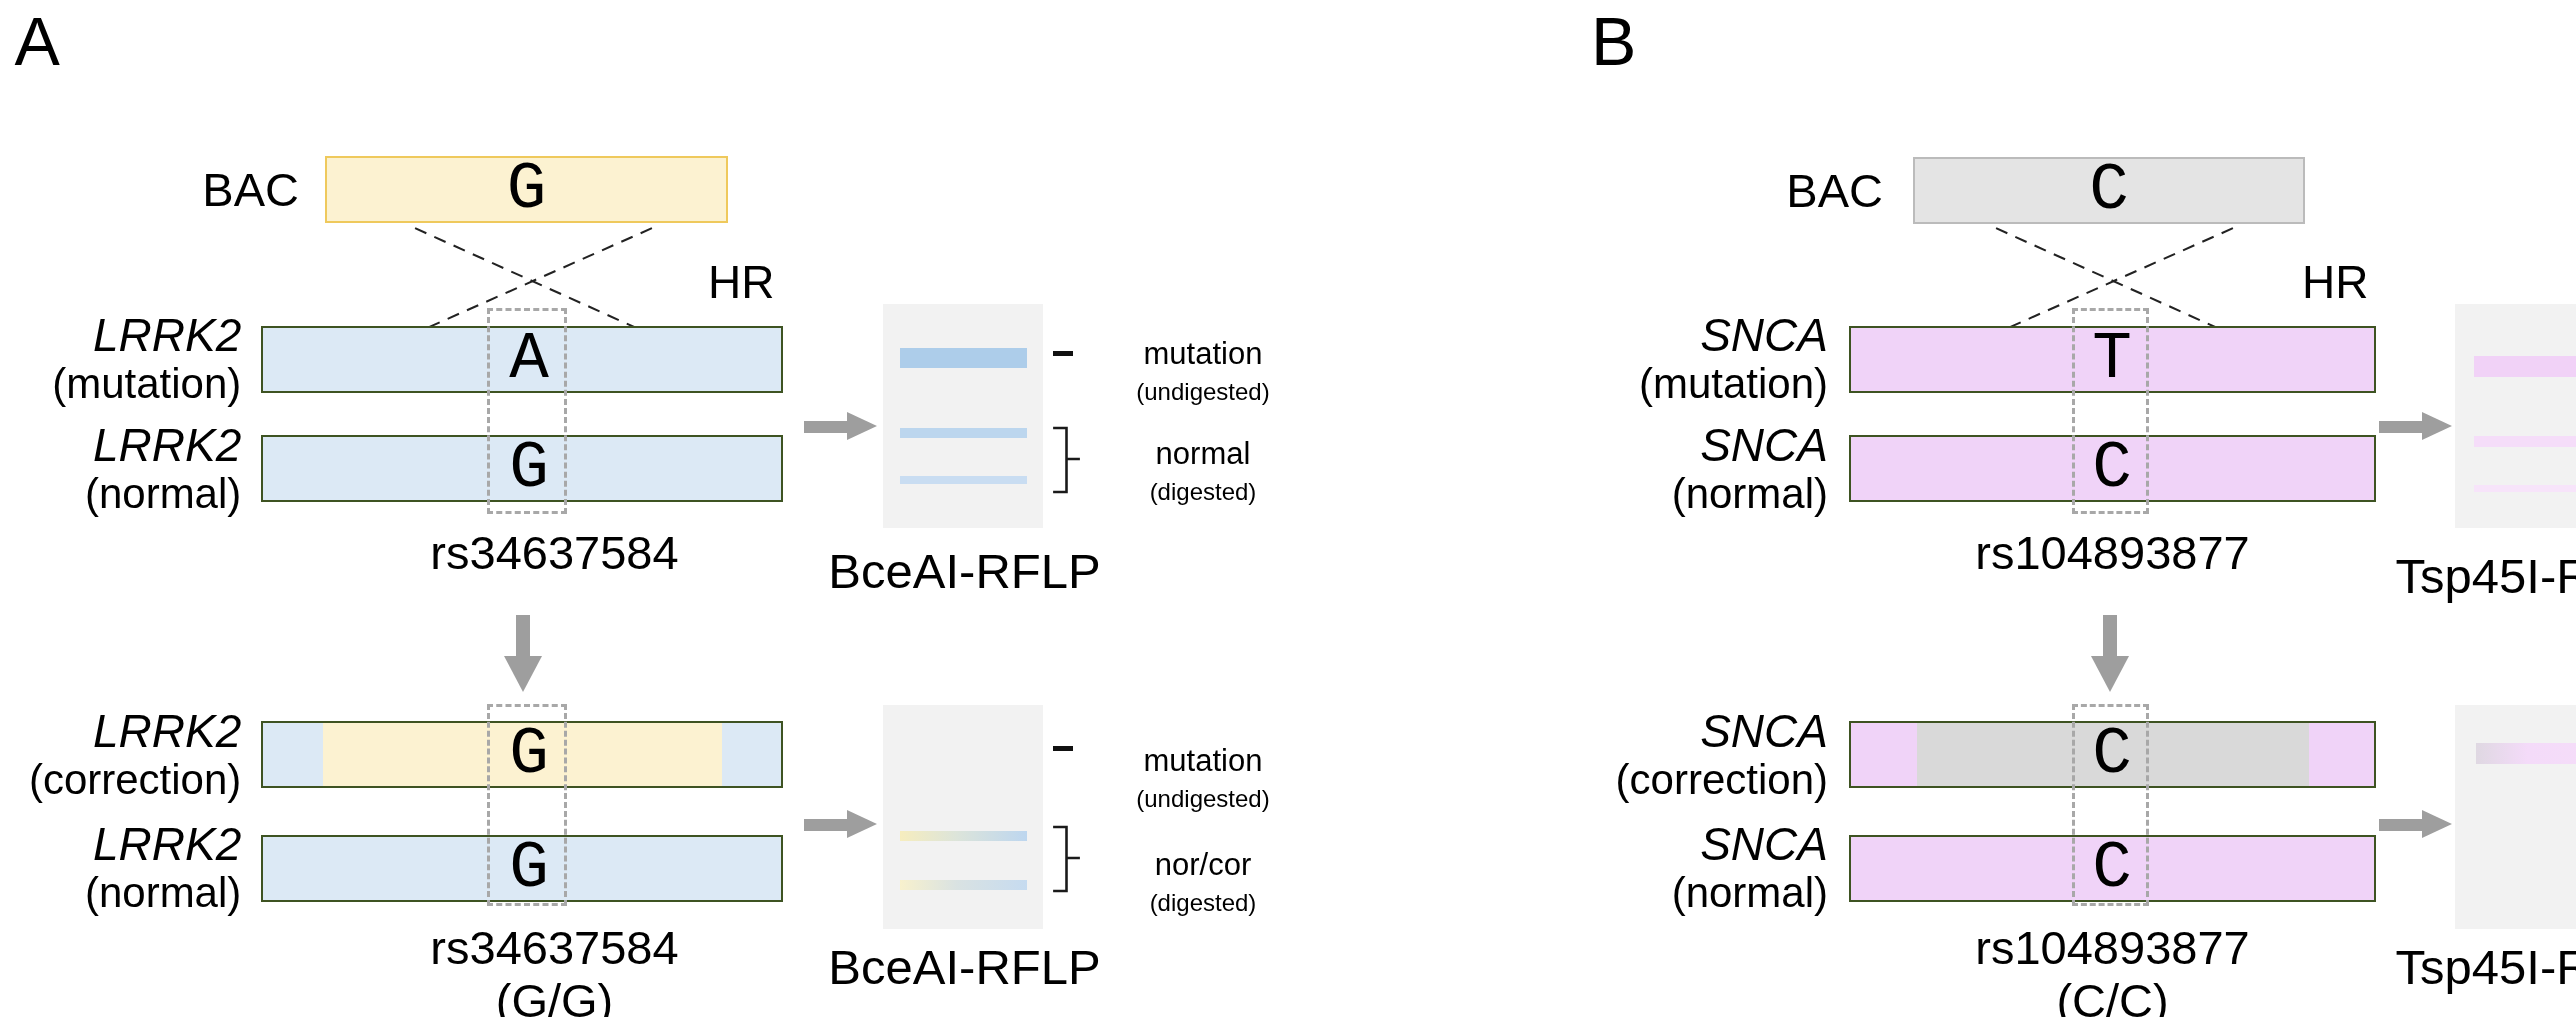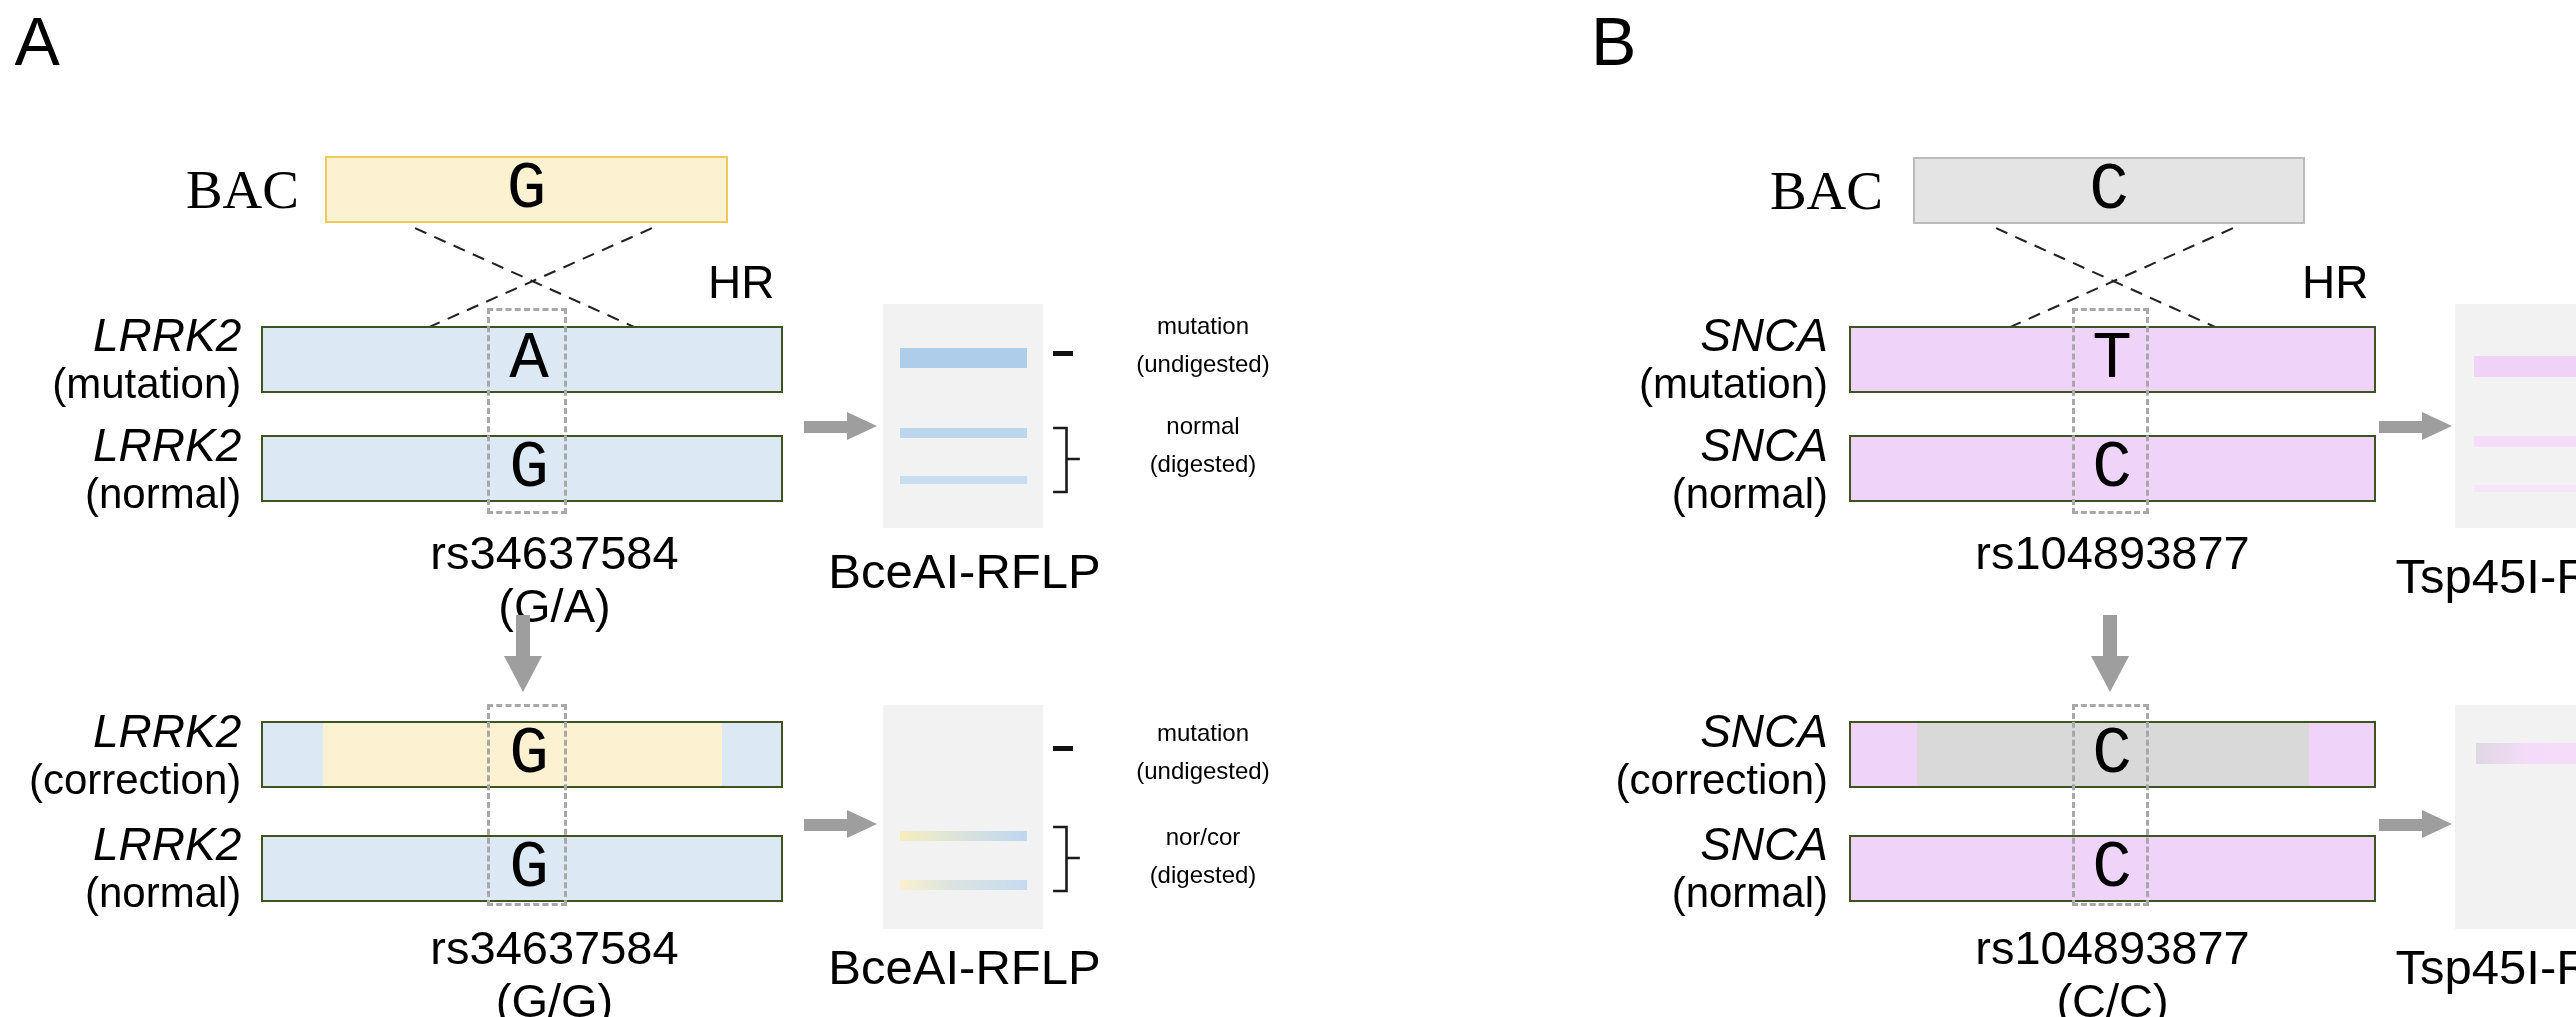--- a/index.html
+++ b/index.html
@@ -2,21 +2,21 @@
 <html style="--arrow: #9E9E9E; --box_border: #3E5322; --lrrk2_fill: #DCE9F5; --snca_fill: #F0D3F8; --bac_a_fill: #FCF2D1; --bac_a_border: #EFC95C; --bac_b_fill: #E4E4E4; --bac_b_border: #BBBBBB; --dashed_box: #A8A8A8; --gel_bg: #F2F2F2; --band_blue_1: #ADCDEA; --band_blue_2: #BCD6EE; --band_blue_3: #C9DDF2; --band_pink_1: #F1D2F7; --band_pink_2: #F5DDF9; --band_pink_3: #F7E4FA; --grad_yellow: #F6EDBE; --grad_blue: #BDD6EF; --grad_gray: #DFD8E2; --grad_pink: #F4DBF9; --cross_line: #222222; --bracket: #1A1A1A;font-size:8.2px"><head>
 <meta charset="utf-8">
 <style>
   html,body{margin:0;padding:0;background:#ffffff;}
   .canvas{
     position:relative;width:2904px;height:1018px;background:#fff;overflow:hidden;
     font-family:"Liberation Sans",sans-serif;color:#000;
   }
   .abs{position:absolute;}
   .panel-letter{font-size:68px;line-height:68px;}
-  .bac-label{width:134px;height:67px;display:flex;align-items:center;justify-content:flex-end;font-size:55px;font-family:Liberation Serif, serif;}
+  .bac-label{width:134px;height:67px;display:flex;align-items:center;justify-content:flex-end;font-size:47px;}
   .bac-box{height:67px;display:flex;align-items:center;justify-content:center;box-sizing:border-box;}
   .bac-box.a{background:var(--bac_a_fill);border:2.6px solid var(--bac_a_border);}
   .bac-box.b{background:var(--bac_b_fill);border:2.6px solid var(--bac_b_border);}
   .allele{font-family:"Liberation Mono",monospace;font-size:66px;line-height:67px;}
   .hr-label{font-size:46px;}
   .xcross line{stroke:var(--cross_line);stroke-width:4;stroke-dasharray:24 17;fill:none;}
   .gene-label{width:232px;height:98px;display:flex;flex-direction:column;justify-content:center;align-items:flex-end;text-align:right;}
   .gene-name{font-style:italic;font-size:46px;line-height:50px;text-align:center;}
   .gene-state{font-size:42px;line-height:48px;}
   .gene-box{height:67px;box-sizing:border-box;border:2.1px solid var(--box_border);display:flex;}
@@ -30,21 +30,21 @@
   .right-arrow .tail{position:absolute;left:0;top:8.8px;width:43px;height:12px;background:var(--arrow);}
   .right-arrow .head{position:absolute;left:43px;top:0;width:0;height:0;border-top:14.4px solid transparent;border-bottom:14.4px solid transparent;border-left:30px solid var(--arrow);}
   .down-arrow{width:38px;height:77px;}
   .down-arrow .stem{position:absolute;left:12.4px;top:0;width:13.4px;height:41px;background:var(--arrow);}
   .down-arrow .head{position:absolute;left:0;top:41px;width:0;height:0;border-left:19px solid transparent;border-right:19px solid transparent;border-top:36px solid var(--arrow);}
   .gel{background:var(--gel_bg);}
   .band{position:absolute;}
   .band-dash{width:19.6px;height:4.6px;background:#111;}
   .bracket path{stroke:var(--bracket);stroke-width:5;fill:none;}
   .gel-note{width:232px;text-align:center;}
-  .gel-note .l1{font-size:24px;line-height:38px;}
+  .gel-note .l1{font-size:31px;line-height:38px;margin-top:28px;}
   .gel-note .l2{font-size:24px;line-height:37px;}
   .gel-title{width:289px;text-align:center;font-size:49px;line-height:52px;}
   .band-grad-a1{background:linear-gradient(90deg,var(--grad_yellow) 0%,#dce4da 45%,var(--grad_blue) 100%);}
   .band-grad-a2{background:linear-gradient(90deg,#f8f1cd 0%,#d9e2e2 45%,#c6dbf0 100%);}
   .band-grad-b1{background:linear-gradient(90deg,var(--grad_gray) 0%,var(--grad_pink) 40%,#f5ddf9 100%);}
 </style>
 </head>
 <body>
 
 <div class="canvas">
@@ -101,21 +101,20 @@
     </div>
   <div class="abs allele-slot" style="left:498px;top:835px">
       <span class="allele">G</span>
     </div>
 
   <div class="abs snp-dash-box" style="left:487px;top:308px;width:80px;height:206px"></div>
   <div class="abs snp-dash-box" style="left:487px;top:704px;width:80px;height:202px"></div>
 
   <div class="abs snp" style="left:374px;top:526px">
     <div>rs34637584</div>
-    <div>(G/A)</div>
   </div>
   <div class="abs snp" style="left:374px;top:921px">
     <div>rs34637584</div>
     <div>(G/G)</div>
   </div>
 
   <div class="abs right-arrow" style="left:804px;top:412px">
       <div class="tail"></div>
       <div class="head"></div>
     </div>

